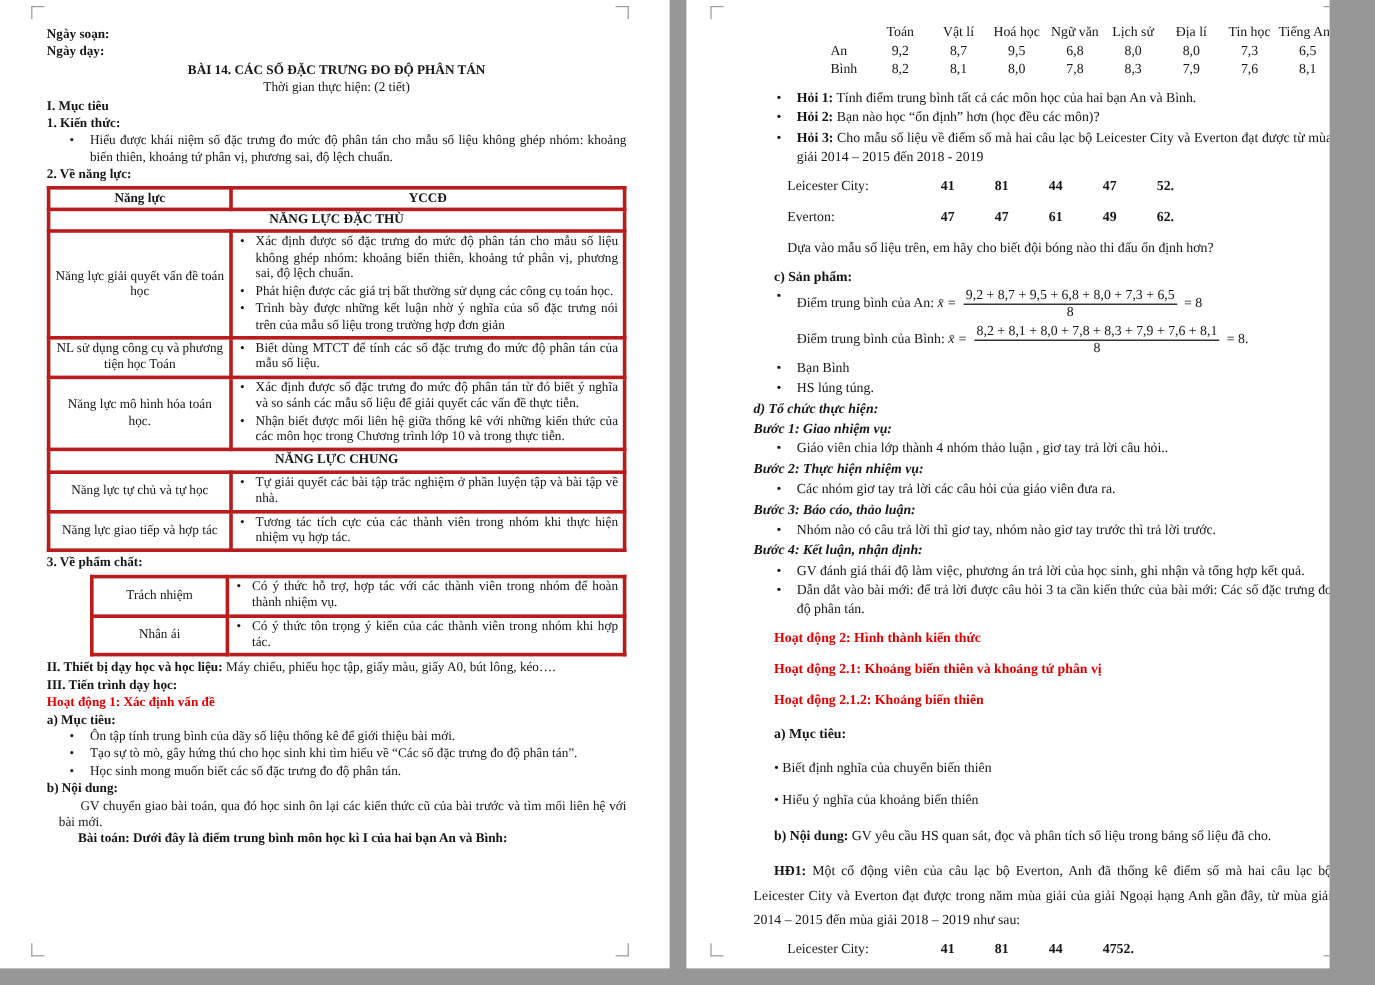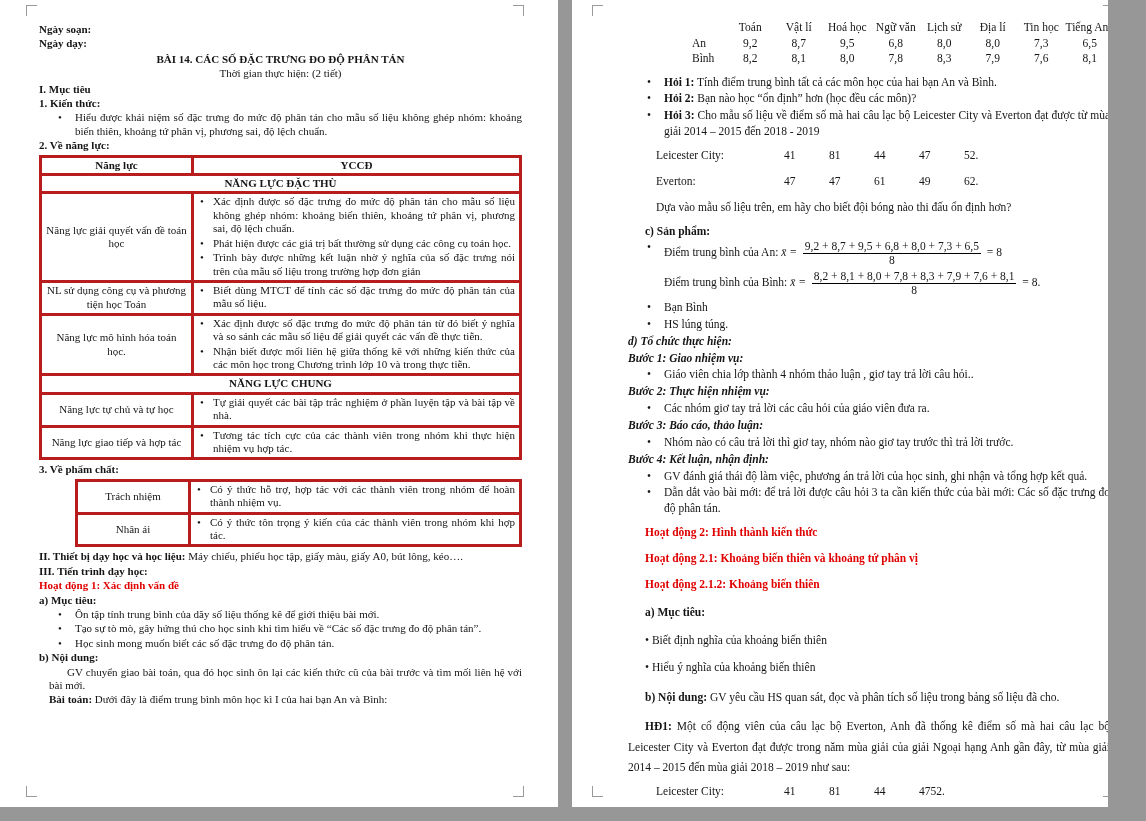--- a/index.html
+++ b/index.html
@@ -25,21 +25,21 @@
   .t2{margin:2px 0 3px 36px;width:calc(100% - 36px);padding-left:28px;}
   .cellb{position:relative;padding-left:15px;text-align:justify;margin-bottom:1px;}
   .cellb::before{content:"•";position:absolute;left:2px;top:0;}
   
   .ind{text-indent:17px;}
   .indent1{padding-left:28px;}
   .score{margin:0 0 8px 36px;width:450px;table-layout:fixed;line-height:1.35;}
   .score td{border:none;padding:0;text-align:center;}
   .score td.lbl{text-align:left;padding-left:28px;}
   .slabel{display:inline-block;width:128px;}
-  .sv{display:inline-block;width:45px;}
+  .sv{display:inline-block;width:45px;font-weight:bold;}
   .math{white-space:nowrap;}
   .xbar{font-style:italic;}
   .frac{display:inline-block;vertical-align:middle;text-align:center;margin:0 3px;}
   .frac .num{display:block;border-bottom:1px solid #000;padding:0 2px;line-height:1.12;}
   .frac .den{display:block;line-height:1.12;}
   .fline{margin-bottom:3px;}
   .mt6{margin-top:6px;} .mt8{margin-top:8px;} .mb8{margin-bottom:8px;} .mb10{margin-bottom:10px;} .mb12{margin-bottom:12px;} .mb14{margin-bottom:14px;}
   .loose{line-height:1.8;text-align:justify;}
   
   .mark{position:absolute;width:11px;height:11px;}
@@ -147,21 +147,21 @@
 
     <p class="just"><b>II. Thiết bị dạy học và học liệu:</b> <span>Máy chiếu, phiếu học tập, giấy màu, giấy A0, bút lông, kéo….</span></p>
     <p class="b">III. Tiến trình dạy học:</p>
     <p class="red">Hoạt động 1: Xác định vấn đề</p>
     <p class="b">a) Mục tiêu:</p>
     <div class="bullet"><span>Ôn tập tính trung bình của dãy số liệu thống kê để giới thiệu bài mới.</span></div>
     <div class="bullet"><span>Tạo sự tò mò, gây hứng thú cho học sinh khi tìm hiểu về “Các số đặc trưng đo độ phân tán”.</span></div>
     <div class="bullet"><span>Học sinh mong muốn biết các số đặc trưng đo độ phân tán.</span></div>
     <p class="b">b) Nội dung:</p>
     <p class="just" style="margin-left:10px;text-indent:18px;">GV chuyển giao bài toán, qua đó học sinh ôn lại các kiến thức cũ của bài trước và tìm mối liên hệ với bài mới.</p>
-    <p style="margin-left:10px;"><b>Bài toán:</b> <span>Dưới đây là điểm trung bình môn học kì I của hai bạn An và Bình:</span></p>
+    <p style="margin-left:26px;font-weight:bold;"><b>Bài toán:</b> <span>Dưới đây là điểm trung bình môn học kì I của hai bạn An và Bình:</span></p>
   </div>
 
   <div class="page page-right">
     <span class="mark tl" style="left:20px;top:5px;"></span>
     <span class="mark tr" style="right:14px;top:5px;"></span>
     <span class="mark bl" style="left:20px;bottom:10px;"></span>
     <span class="mark br" style="right:14px;bottom:10px;"></span>
 
     <table class="score">
       <colgroup>
@@ -253,21 +253,21 @@
     <div class="bullet"><span>Nhóm nào có câu trả lời thì giơ tay, nhóm nào giơ tay trước thì trả lời trước.</span></div>
     <p class="b i">Bước 4: Kết luận, nhận định:</p>
     <div class="bullet"><span>GV đánh giá thái độ làm việc, phương án trả lời của học sinh, ghi nhận và tổng hợp kết quả.</span></div>
     <div class="bullet"><span>Dẫn dắt vào bài mới: để trả lời được câu hỏi 3 ta cần kiến thức của bài mới: Các số đặc trưng đo độ phân tán.</span></div>
 
     <p class="red ind mt8 mb10">Hoạt động 2: Hình thành kiến thức</p>
     <p class="red ind mb10">Hoạt động 2.1: Khoảng biến thiên và khoảng tứ phân vị</p>
     <p class="red ind mb12">Hoạt động 2.1.2: Khoảng biến thiên</p>
 
     <p class="b ind mb12">a) Mục tiêu:</p>
-    <p class="mb12" style="padding-left:17px;">• Biết định nghĩa của khoảng biến thiên</p>
+    <p class="mb12" style="padding-left:17px;">• Biết định nghĩa của chuyển biến thiên</p>
     <p class="mb14" style="padding-left:17px;">• Hiểu ý nghĩa của khoảng biến thiên</p>
 
     <p class="ind mb10"><b>b) Nội dung:</b> <span>GV yêu cầu HS quan sát, đọc và phân tích số liệu trong bảng số liệu đã cho.</span></p>
 
     <p class="loose ind"><b>HĐ1:</b> <span>Một cổ động viên của câu lạc bộ Everton, Anh đã thống kê điểm số mà hai câu lạc bộ Leicester City và Everton đạt được trong năm mùa giải của giải Ngoại hạng Anh gần đây, từ mùa giải 2014 – 2015 đến mùa giải 2018 – 2019 như sau:</span></p>
 
     <p class="indent1 mt6">
       <span class="slabel">Leicester City:</span><span class="sv">41</span><span class="sv">81</span><span class="sv">44</span><span class="sv">4752.</span>
     </p>
   </div>

